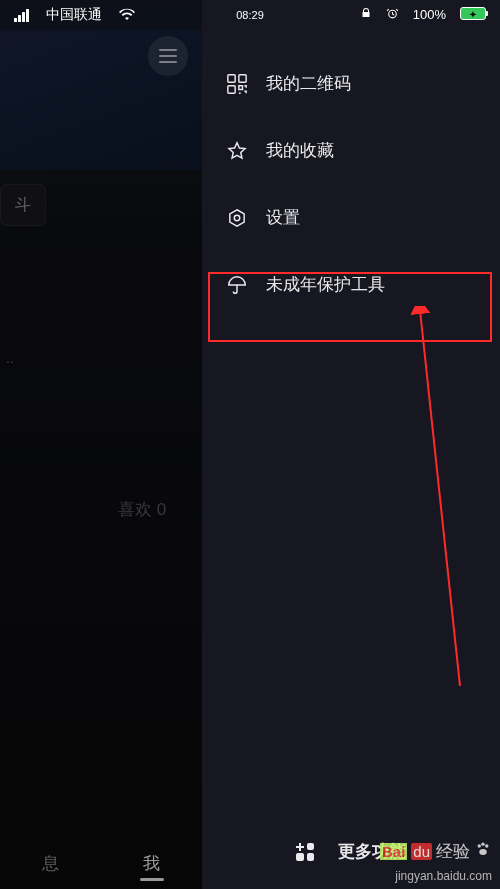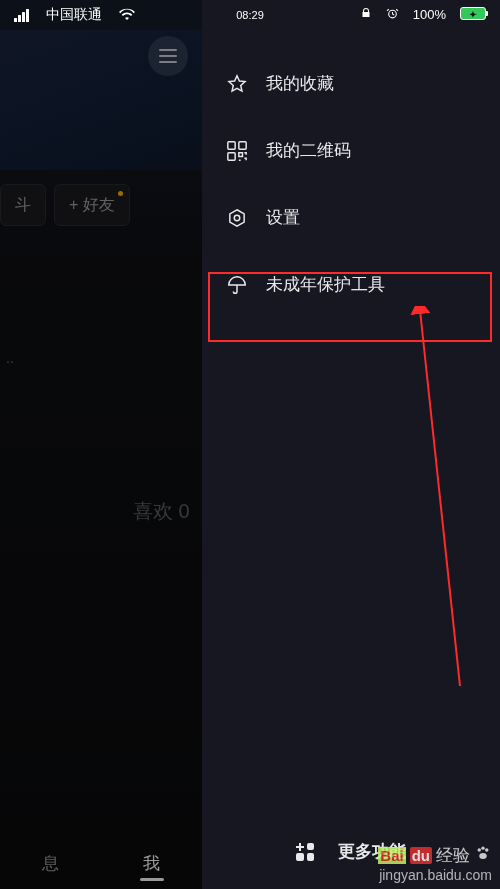--- a/index.html
+++ b/index.html
@@ -40,21 +40,21 @@
     }
     .hamburger span { width: 18px; height: 2px; background: #d0d3da; border-radius: 1px; }
     .pill-row { position: absolute; top: 184px; left: 0; display: flex; gap: 8px; }
     .pill {
       height: 42px; padding: 0 14px; display: flex; align-items: center; justify-content: center;
       background: #1b1c21; border: 1px solid #2a2b30; border-radius: 6px;
       color: #9ea0a6; font-size: 16px; position: relative;
     }
     .pill .dot { position: absolute; top: 6px; right: 6px; width: 5px; height: 5px; border-radius: 50%; background: #ffb400; }
     .ellipsis { position: absolute; top: 350px; left: 6px; color: #6b6c70; font-size: 14px; }
-    .likes { position: absolute; top: 498px; left: 133px; color: #5d5e63; font-size: 20px; }
+    .likes { position: absolute; top: 498px; left: 118px; color: #5d5e63; font-size: 17px; }
     .bottom-tabs {
       position: absolute; bottom: 14px; left: 0; width: 100%;
       display: flex; justify-content: space-around; color: #9fa0a4; font-size: 17px;
     }
     .bottom-tabs .active { color: #fff; font-weight: 500; position: relative; }
     .bottom-tabs .active::after { content:''; position:absolute; left:50%; transform:translateX(-50%); bottom:-6px; width:24px; height:3px; background:#fff; border-radius:2px; }
 
     
     .drawer {
       position: absolute; top: 0; right: 0; width: 298px; height: 100%;
@@ -92,23 +92,23 @@
     .more-icon span:first-child::before { top:3px; left:0; width:8px; height:2px; }
     .more-icon span:first-child::after { top:0; left:3px; width:2px; height:8px; }
 
     
     .watermark {
       position: absolute; bottom: 6px; right: 8px; text-align: right; z-index: 20;
       color: #e8e8e8; opacity: 0.85;
     }
     .wm-top { display: flex; align-items: center; justify-content: flex-end; gap: 4px; font-size: 17px; }
     .wm-bai { background:#bef264; color:#e03030; padding:0 2px; border-radius:0; font-weight:700; font-size:15px; }
-    .wm-du { background:#e03030; color:#fff; padding:0 2px; border-radius:2px; font-weight:700; font-size:15px; }
+    .wm-du { background:#e03030; color:#fff; padding:0 2px; border-radius:2px; font-weight:400; font-size:15px; }
     .wm-paw { font-size: 17px; }
-    .wm-url { font-size: 14px; color:#cfcfcf; margin-top:0; }
+    .wm-url { font-size: 12px; color:#cfcfcf; margin-top:6px; }
   </style>
 </head>
 <body>
 
 <div class="status-bar">
   <div class="status-left">
     <span class="signal-bars">
         <span></span>
         <span></span>
         <span></span>
@@ -147,55 +147,51 @@
   <div class="left-header"></div>
   <div class="hamburger">
       <span></span>
       <span></span>
       <span></span>
     </div>
   <div class="pill-row">
     <div class="pill">
         <span>斗</span>
       </div>
-    <div class="pill">
-      <span>+ 好友</span>
-      <span class="dot"></span>
-    </div>
   </div>
   <div class="ellipsis">..</div>
   <div class="likes">喜欢 0</div>
   <div class="bottom-tabs">
     <div>息</div>
     <div class="active">我</div>
   </div>
 </div>
 
 <div class="drawer">
   <div class="menu">
 
     <div class="menu-item">
       <span class="icon-box">
         <svg viewBox="0 0 24 24">
-            <path d="M12 3l2.6 5.7 6.2.6-4.7 4.3 1.3 6.1L12 16.8 6.6 19.7l1.3-6.1L3.2 9.3l6.2-.6L12 3z"></path>
-          </svg>
-      </span>
-      <span>我的收藏</span>
-    </div>
-
-    <div class="menu-item">
-      <span class="icon-box">
-        <svg viewBox="0 0 24 24">
             <rect x="2" y="2" width="8" height="8" rx="1"></rect>
             <rect x="14" y="2" width="8" height="8" rx="1"></rect>
             <rect x="2" y="14" width="8" height="8" rx="1"></rect>
             <path d="M14 14h4v4h-4zM20 14h2v2M14 22h2M20 20h2v2"></path>
           </svg>
       </span>
       <span>我的二维码</span>
+    </div>
+
+    <div class="menu-item">
+      <span class="icon-box">
+        <svg viewBox="0 0 24 24">
+            <path d="M12 3l2.6 5.7 6.2.6-4.7 4.3 1.3 6.1L12 16.8 6.6 19.7l1.3-6.1L3.2 9.3l6.2-.6L12 3z"></path>
+          </svg>
+      </span>
+      <span>我的收藏</span>
     </div>
 
 
     <div class="menu-item">
       <span class="icon-box">
         <svg viewBox="0 0 24 24">
             <path d="M12 3l7.8 4.5v9L12 21l-7.8-4.5v-9L12 3z"></path>
             <circle cx="12" cy="12" r="3"></circle>
           </svg>
       </span>

